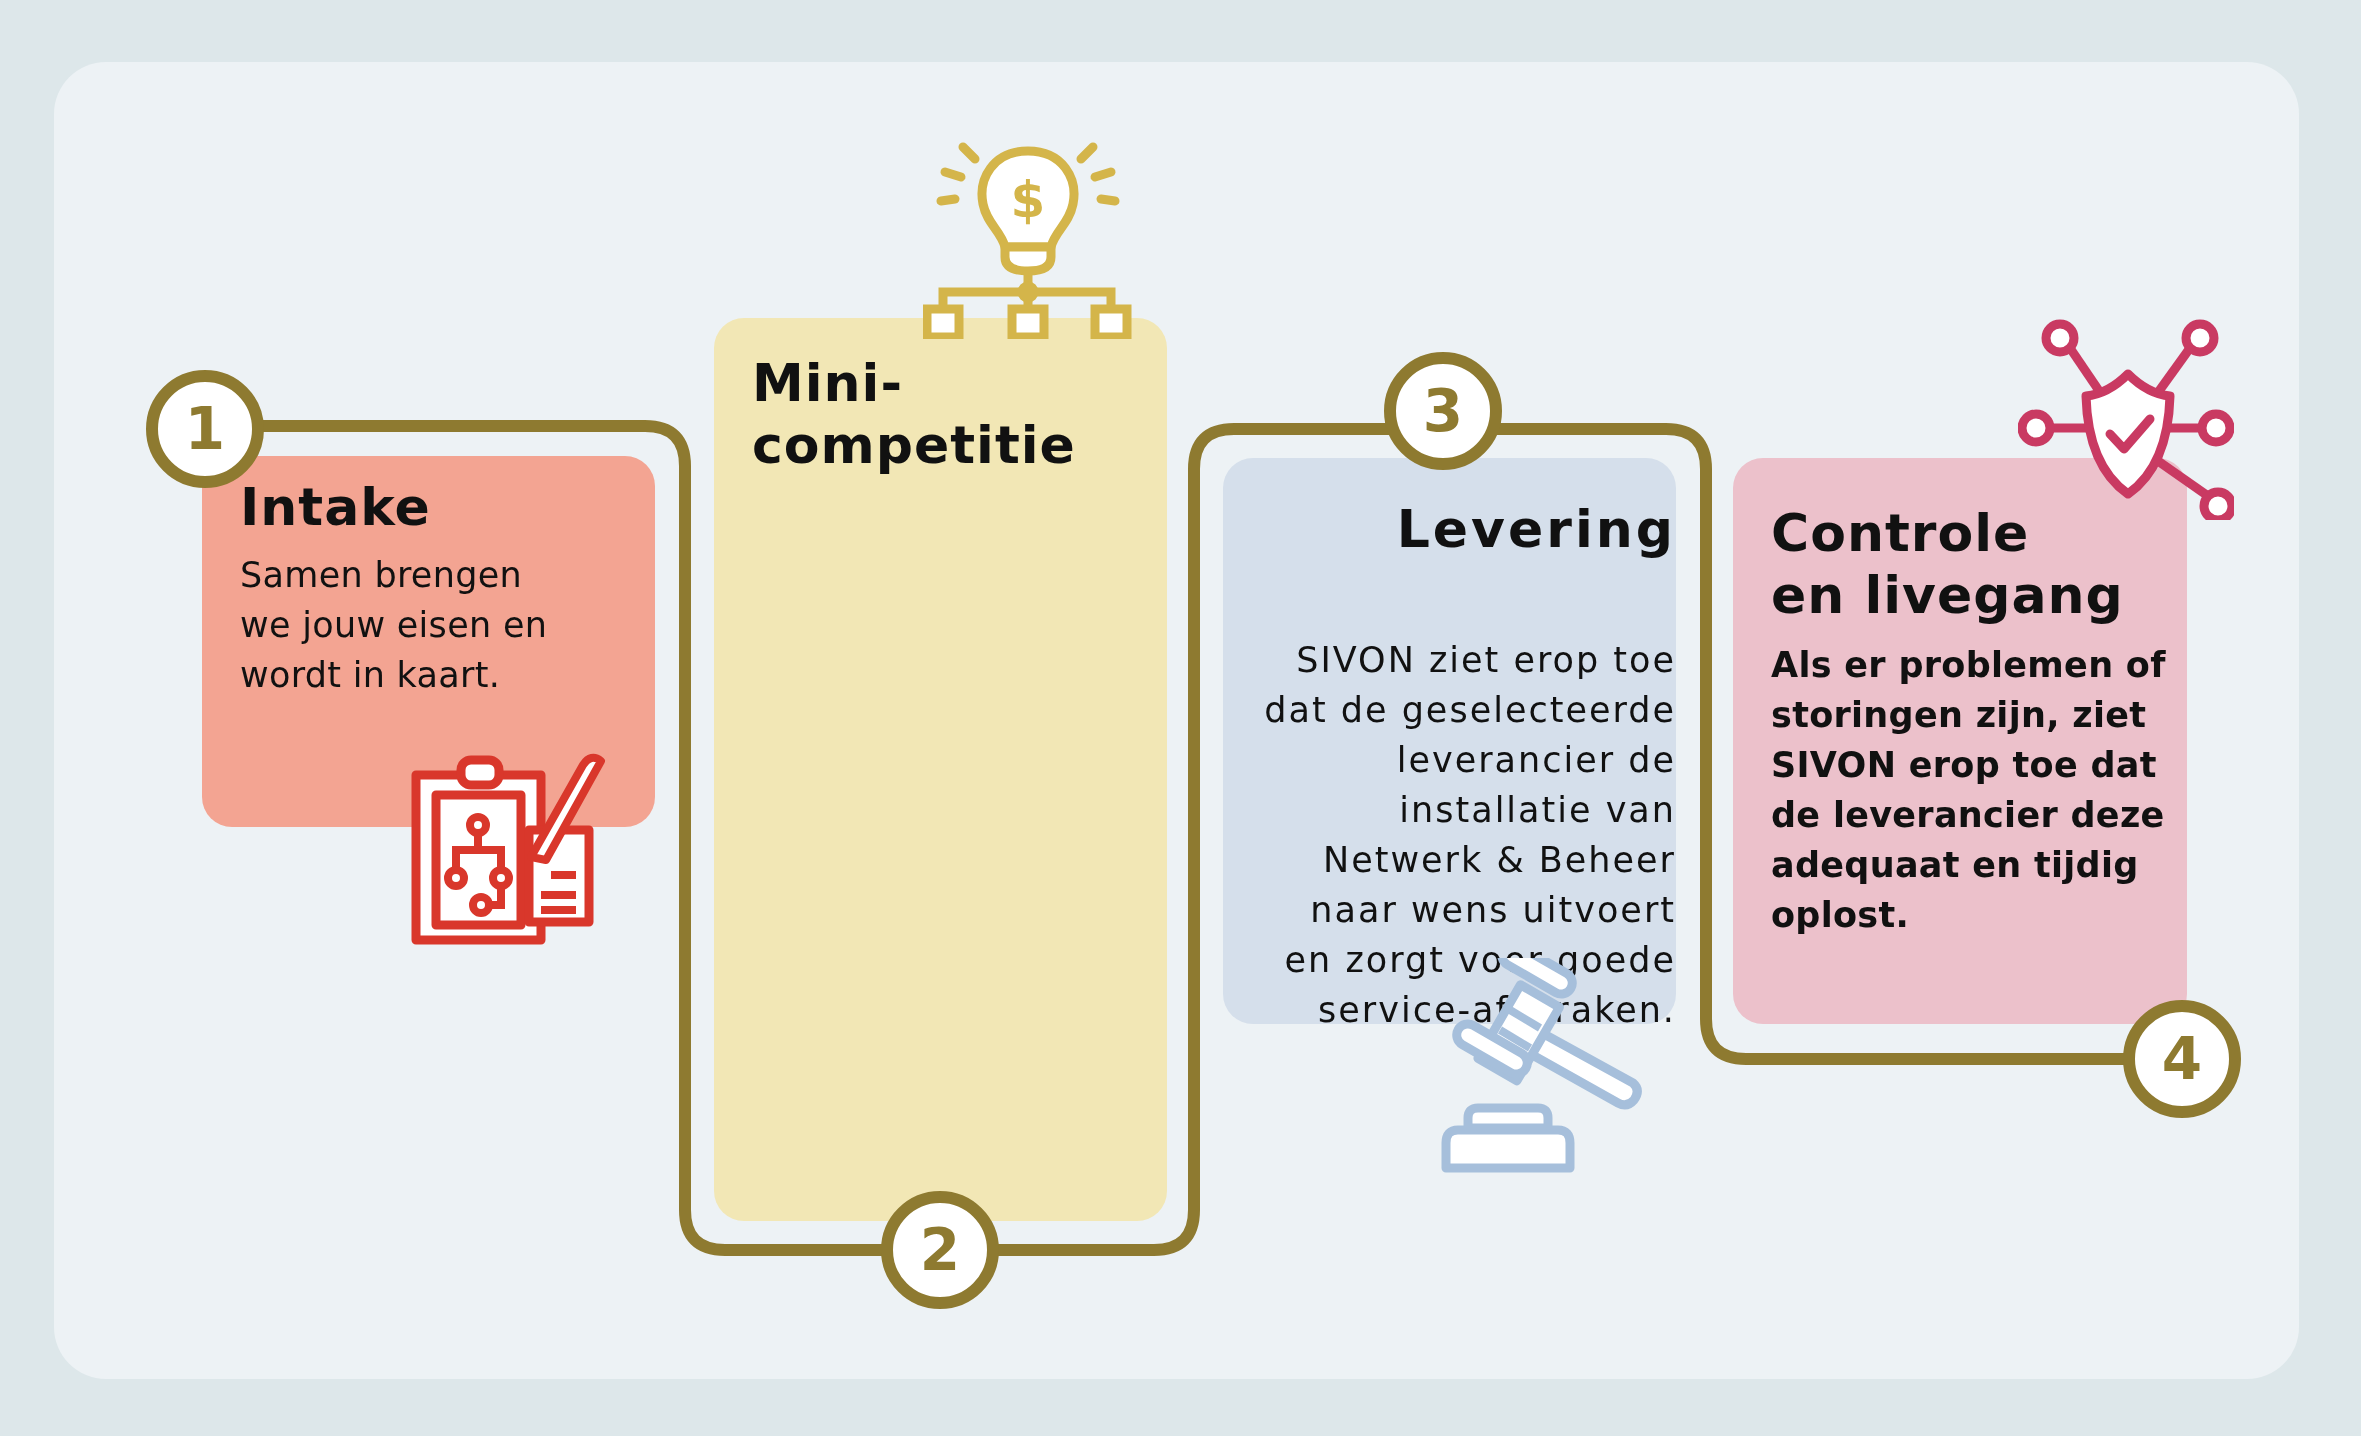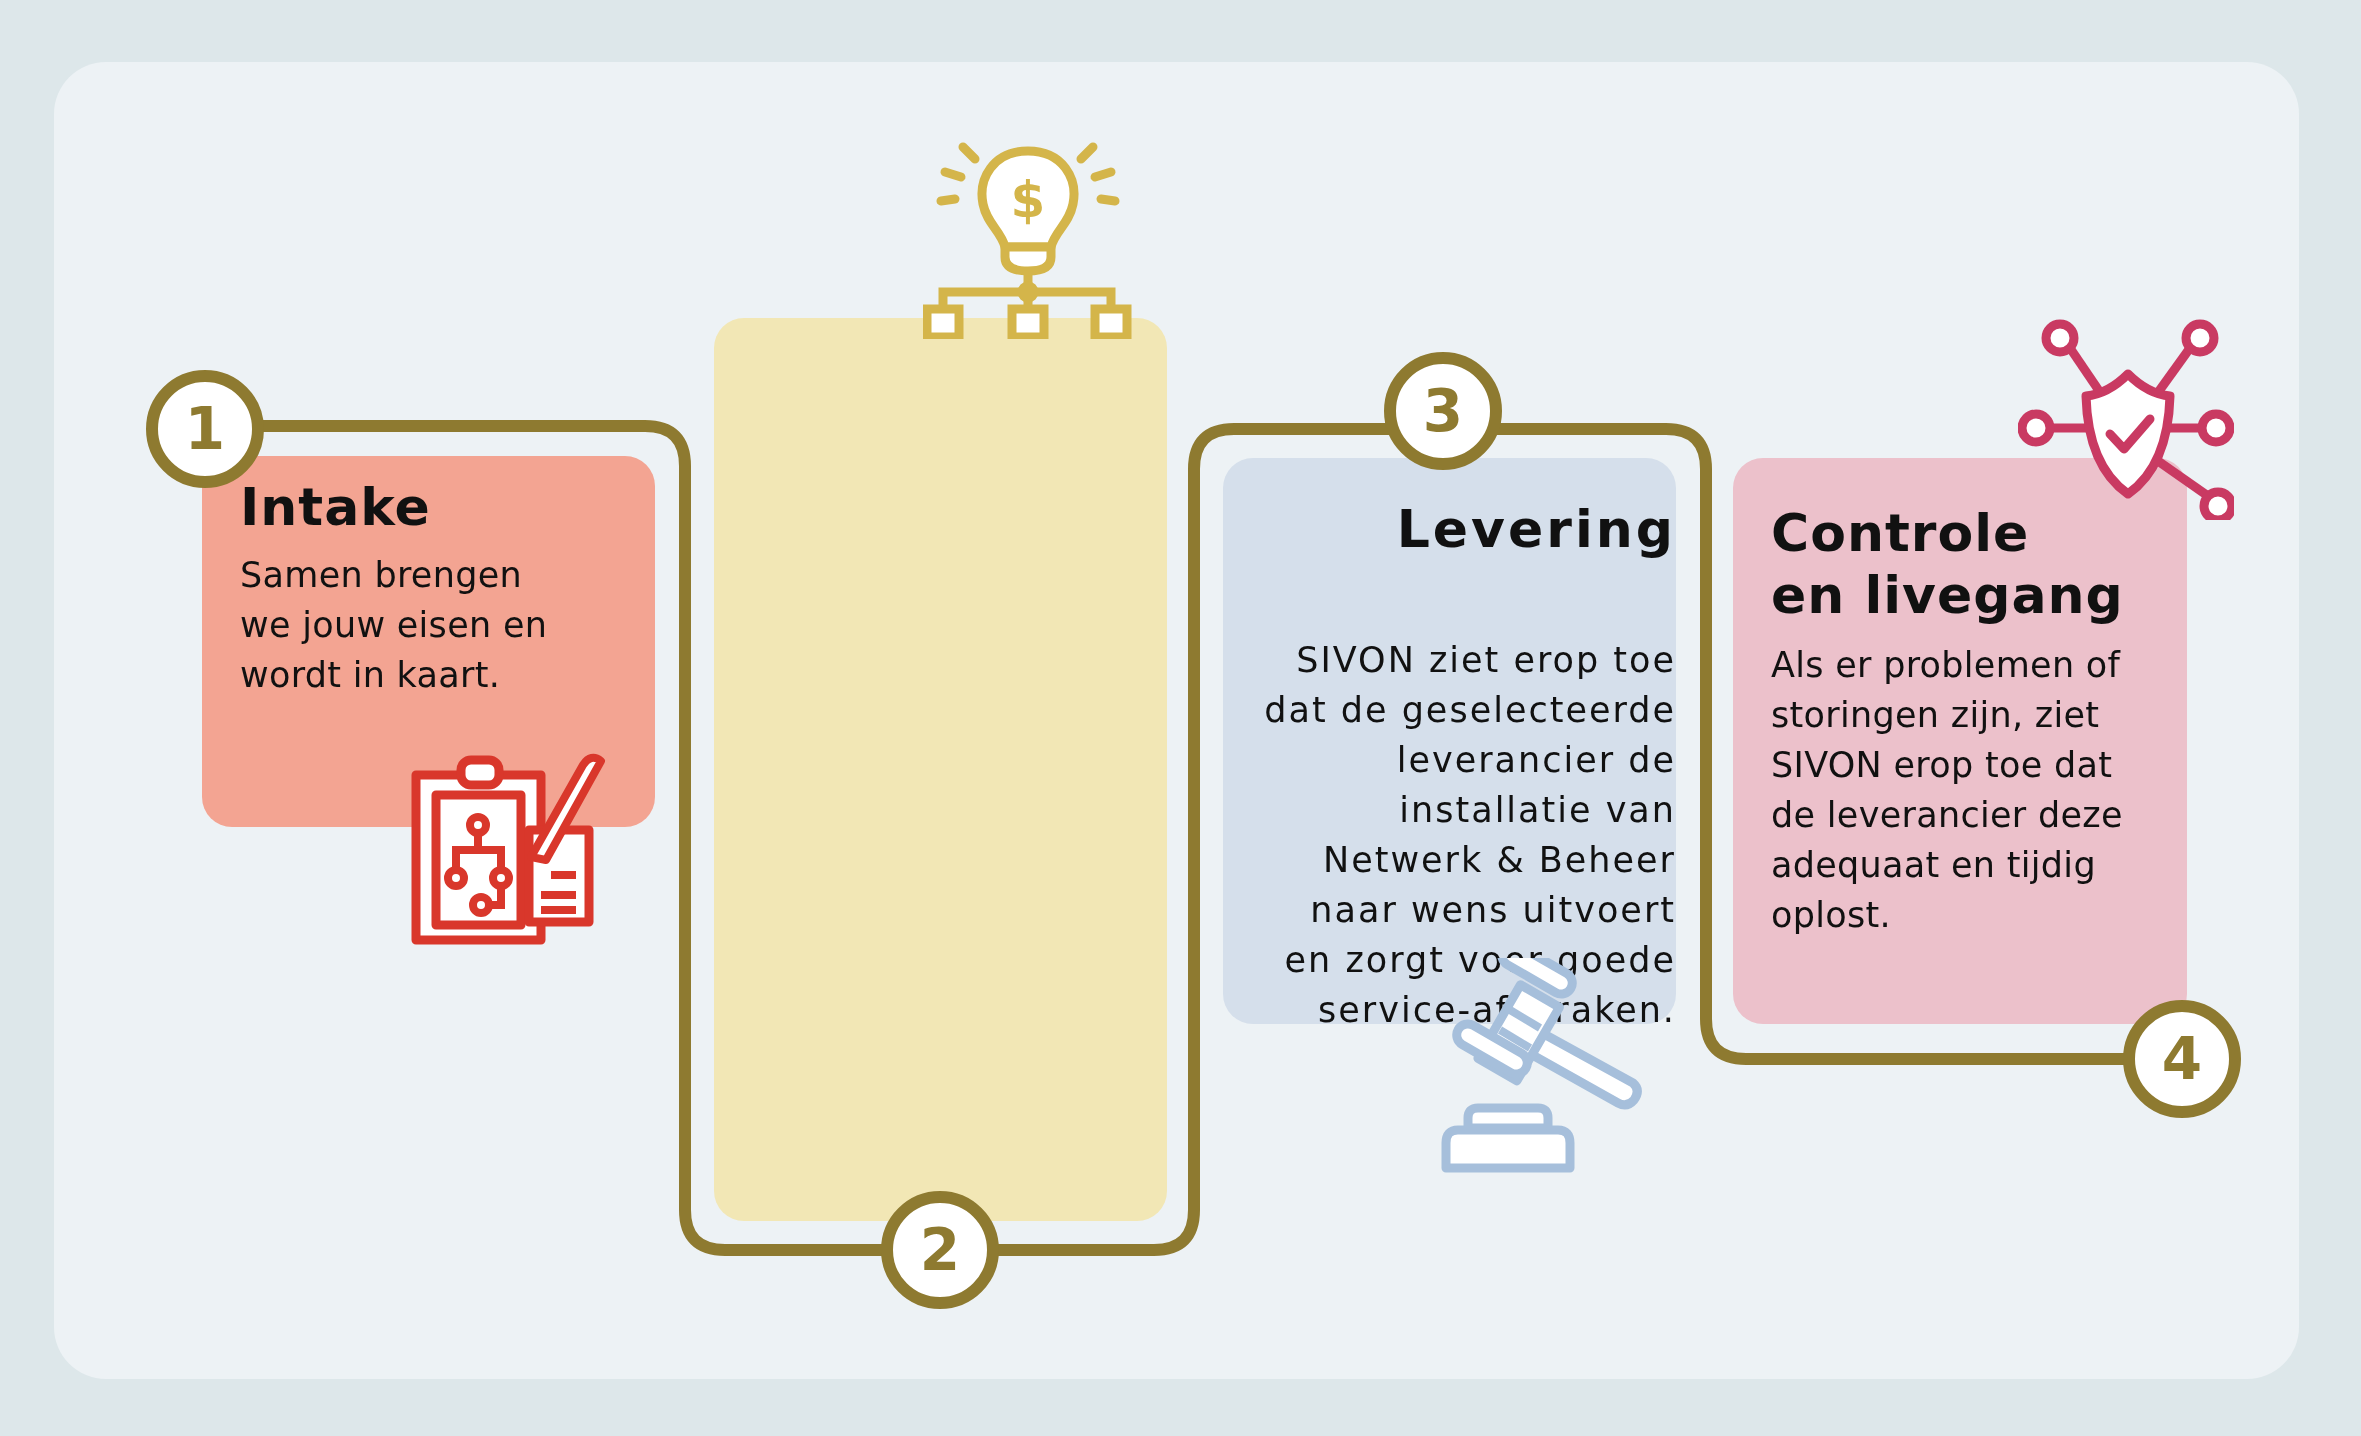--- a/index.html
+++ b/index.html
@@ -9,41 +9,43 @@
   .card { position:absolute; border-radius:30px; box-sizing:border-box; color:#111; }
   .card .title { font-weight:bold; font-size:52px; line-height:62px; letter-spacing:1px; }
   .card .body { font-size:35px; line-height:50px; white-space:pre-line; letter-spacing:0.3px; }
   .c1 { left:202px; top:456px; width:453px; height:371px; background:#f3a492; padding:20px 0 0 38px; }
   .c1 .body { margin-top:12px; }
   .c2 { left:714px; top:318px; width:453px; height:903px; background:#f2e7b5; padding:34px 0 0 38px; }
   .c2 .body { margin-top:14px; }
   .c3 { left:1223px; top:458px; width:453px; height:566px; background:#d5dfeb; padding:40px 0 0 38px;text-align:right; }
   .c3 .body { margin-top:75px; letter-spacing:2px; }
   .c4 { left:1733px; top:458px; width:454px; height:566px; background:#ecc1cb; padding:44px 0 0 38px; }
-  .c4 .body { margin-top:14px; }
+  .c4 .body { margin-top:14px;font-weight:bold; }
   .step { position:absolute; width:100px; height:100px; border-radius:50%; background:#ffffff; border:12px solid #8e7a30; box-sizing:border-box; display:flex; align-items:center; justify-content:center; color:#8e7a30; font-weight:bold; font-size:58px; }
   .icon { position:absolute; }
 </style>
 </head>
 <body>
 
 <div class="panel"></div>
 
 <svg class="path-svg" viewBox="0 0 2361 1436">
   <path d="M 202 426 L 645 426 Q 685 426 685 466 L 685 1210 Q 685 1250 725 1250 L 1154 1250 Q 1194 1250 1194 1210 L 1194 469 Q 1194 429 1234 429 L 1666 429 Q 1706 429 1706 469 L 1706 1019 Q 1706 1059 1746 1059 L 2182 1059" fill="none" stroke="#8e7a30" stroke-width="12"></path>
 </svg>
 
 <div class="card c1">
   <div class="title">Intake</div>
   <div class="body">Samen brengen
 we jouw eisen en
 wordt in kaart.</div>
 </div>
 
 <div class="card c2">
+  <div class="title" style="white-space:pre-line">Mini-
+competitie</div>
 </div>
 
 <div class="card c3">
   <div class="title" style="letter-spacing:3px">Levering</div>
   <div class="body">SIVON ziet erop toe
 dat de geselecteerde
 leverancier de
 installatie van
 Netwerk &amp; Beheer
 naar wens uitvoert

